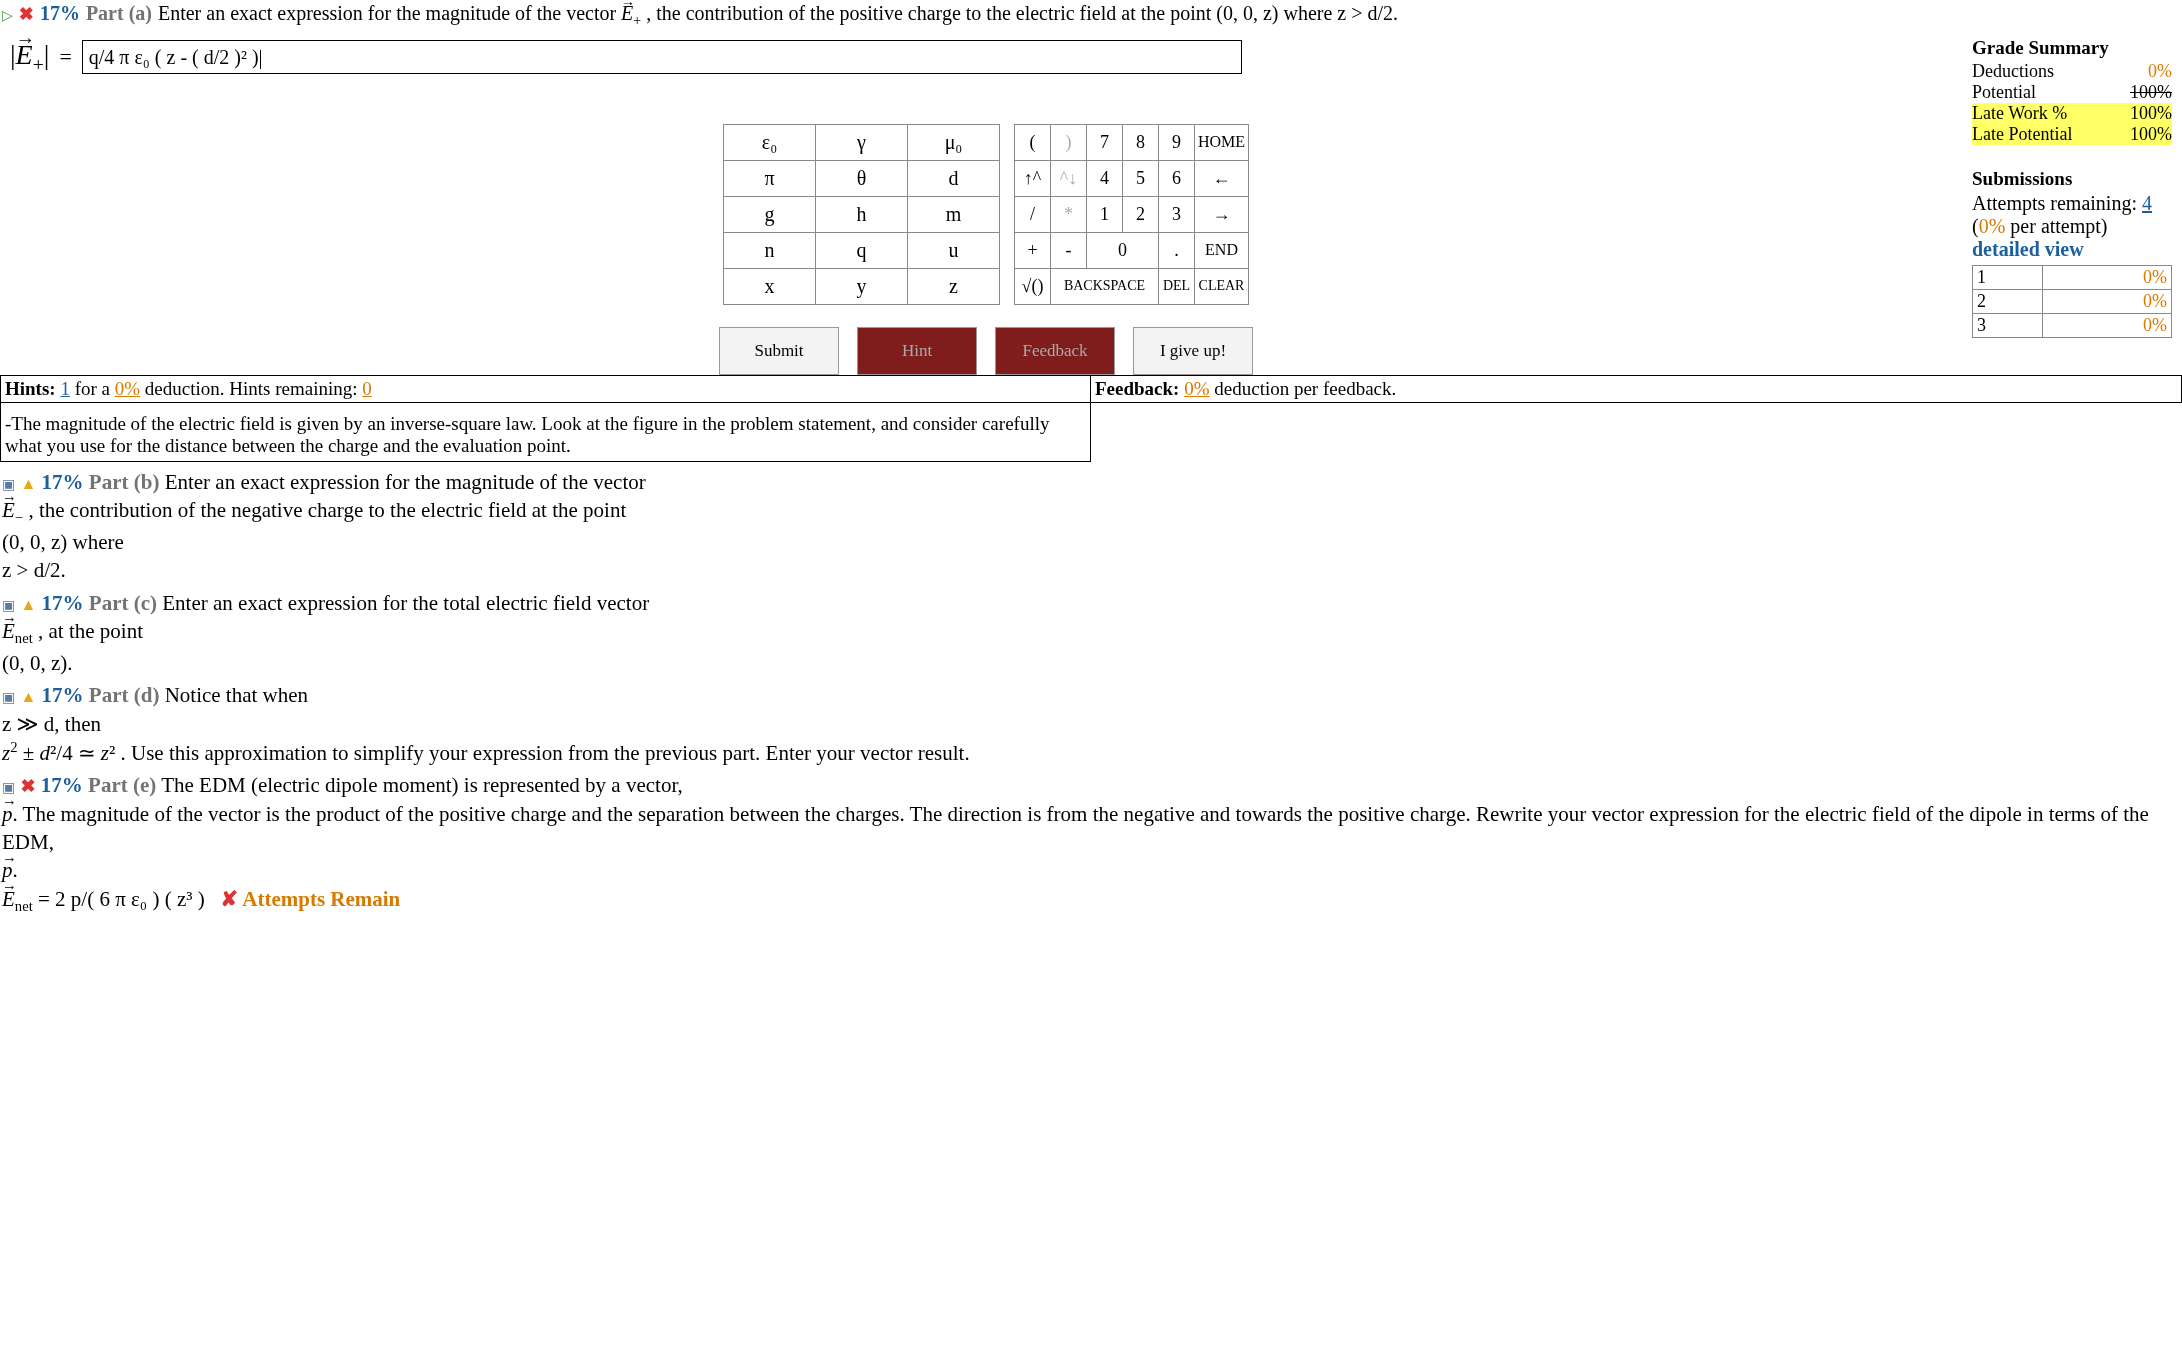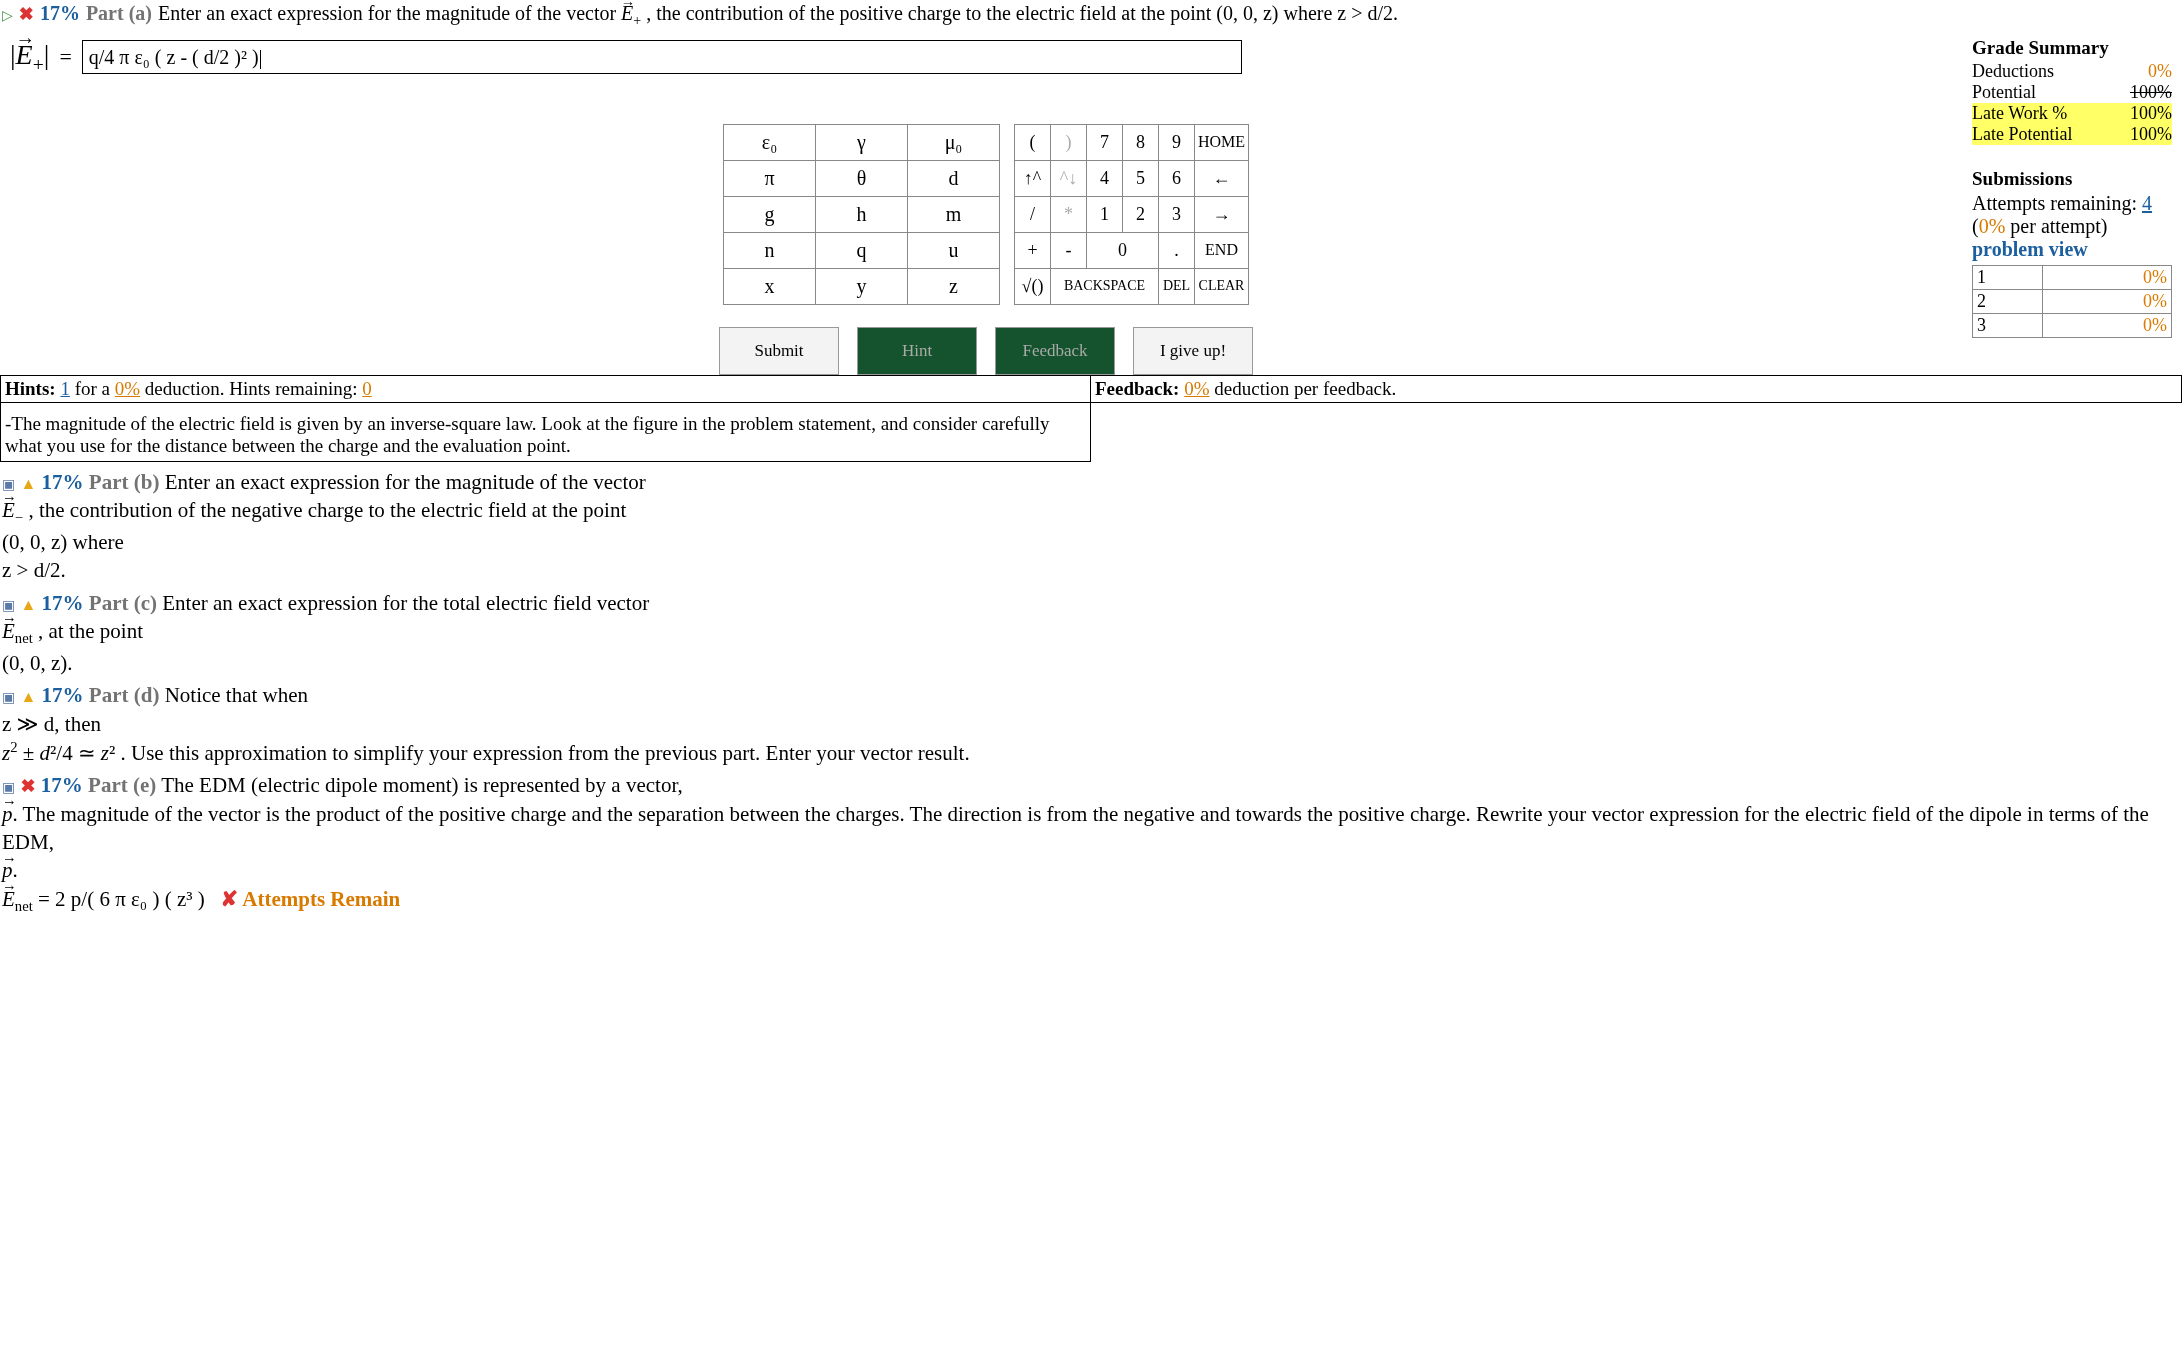--- a/index.html
+++ b/index.html
@@ -32,21 +32,21 @@
   .num-table { border-collapse: collapse; }
   .num-table td { border: 1px solid #888; height: 36px; text-align: center; font-size: 18px; background: #fff; cursor: pointer; }
   .num-table .k { width: 36px; }
   .num-table .kw { width: 54px; }
   .num-table .kh { font-size: 16px; }
   .num-table .kbsp { font-size: 14px; }
   .gray-key { color: #aaa; }
 
   .action-btns { display: flex; gap: 18px; margin-top: 22px; }
   .action-btns button { width: 120px; height: 48px; font-size: 17px; font-family: Georgia, serif; background: #f3f3f3; border: 1px solid #999; cursor: pointer; }
-  .action-btns button.disabled { color: #aaa; background: #14532d; }
+  .action-btns button.disabled { color: #aaa; background: #7f1d1d; }
 
   .summary-box { width: 200px; margin-right: 10px; margin-top: 6px; }
   .summary-box h4 { font-size: 19px; margin-bottom: 2px; }
   .sum-row { display: flex; justify-content: space-between; font-size: 18px; }
   .sum-row .val { text-align: right; }
   .hlrow { background: #ffff66; }
   .strike { text-decoration: line-through; }
   .blue-link { color: #1b5f9e; text-decoration: underline; }
   .orange-txt { color: #d97a00; }
   .sub-table { border-collapse: collapse; width: 100%; margin-top: 4px; font-size: 18px; }
@@ -189,21 +189,21 @@
           <span class="val">100%</span>
         </div>
       <div class="sum-row hlrow">
           <span>Late Potential</span>
           <span class="val">100%</span>
         </div>
       <br>
       <h4>Submissions</h4>
       <div><span>Attempts remaining:</span> <span class="blue-link">4</span></div>
       <div>(<span class="orange-txt">0%</span> <span>per attempt)</span></div>
-      <div><span class="blue-link" style="text-decoration:none;color:#1b5f9e;font-weight:bold;">problem view</span></div>
+      <div><span class="blue-link" style="text-decoration:none;color:#1b5f9e;font-weight:bold;">detailed view</span></div>
       <table class="sub-table">
         <tbody>
             <tr>
               <td>1</td>
               <td class="orange-txt" style="text-align:right">0%</td>
             </tr>
         <tr>
               <td>2</td>
               <td class="orange-txt" style="text-align:right">0%</td>
             </tr>

